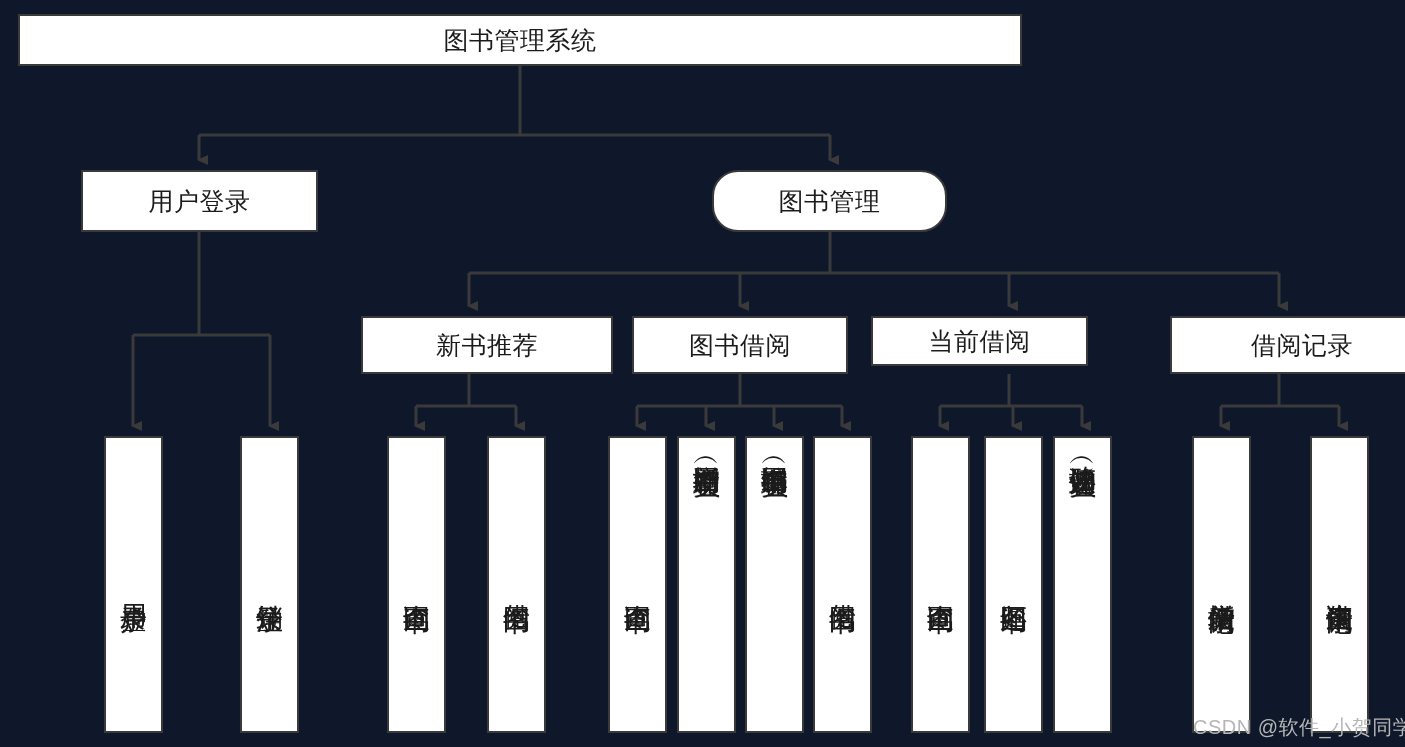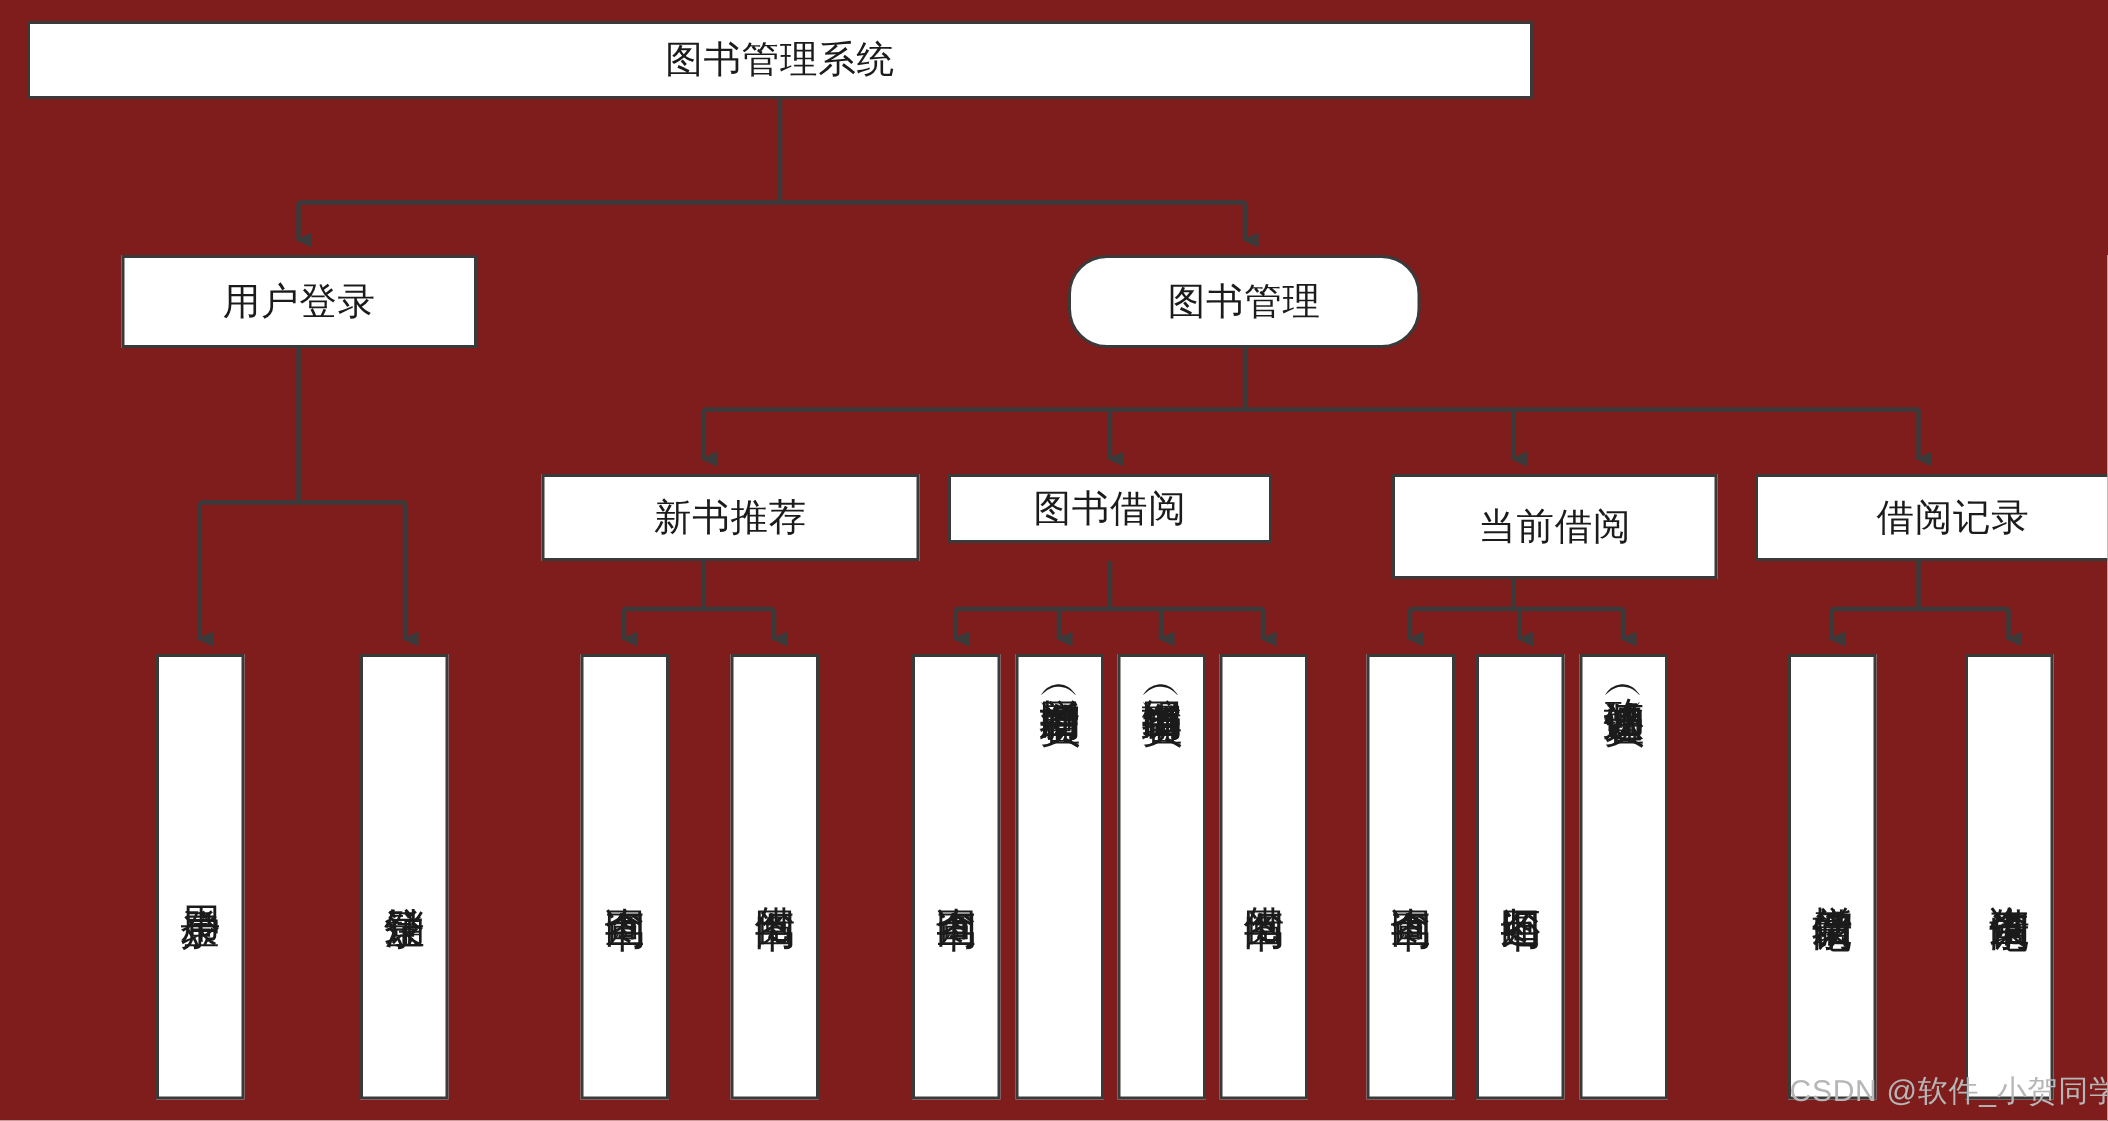--- a/index.html
+++ b/index.html
@@ -7,21 +7,21 @@
     padding: 0;
     background: #ffffff;
   }
   body {
     font-family: "Liberation Sans", "DejaVu Sans", sans-serif;
   }
   #canvas {
     position: relative;
     width: 1405px;
     height: 747px;
-    background: #7f1d1d;
+    background: #0f172a;
     overflow: hidden;
   }
   #wires {
     position: absolute;
     left: 0; top: 0;
     width: 1405px;
     height: 747px;
     pointer-events: none;
   }
   .node {
@@ -132,24 +132,24 @@
   <div class="node h" id="n-l2-0" style="left: 81px; top: 170px; width: 237px; height: 62px;">
     <span class="label">用户登录</span>
   </div>
   <div class="node h" id="n-l2-1" style="left: 712px; top: 170px; width: 235px; height: 62px; border-radius: 26px;">
     <span class="label">图书管理</span>
   </div>
 
   <div class="node h" id="n-l3-0" style="left: 361px; top: 316px; width: 252px; height: 58px;">
     <span class="label">新书推荐</span>
   </div>
-  <div class="node h" id="n-l3-1" style="left: 632px; top: 316px; width: 216px; height: 46px;">
+  <div class="node h" id="n-l3-1" style="left: 632px; top: 316px; width: 216px; height: 58px;">
     <span class="label">图书借阅</span>
   </div>
-  <div class="node h" id="n-l3-2" style="left: 928px; top: 316px; width: 217px; height: 70px;">
+  <div class="node h" id="n-l3-2" style="left: 871px; top: 316px; width: 217px; height: 50px;">
     <span class="label">当前借阅</span>
   </div>
   <div class="node h" id="n-l3-3" style="left: 1170px; top: 316px; width: 264px; height: 58px;">
     <span class="label">借阅记录</span>
   </div>
 
   <div class="node v centered" id="n-lf-0" style="left: 104px; top: 436px; width: 59px; height: 297px;">
     <span class="label">用户登录</span>
   </div>
   <div class="node v centered" id="n-lf-1" style="left: 240px; top: 436px; width: 59px; height: 297px;">

